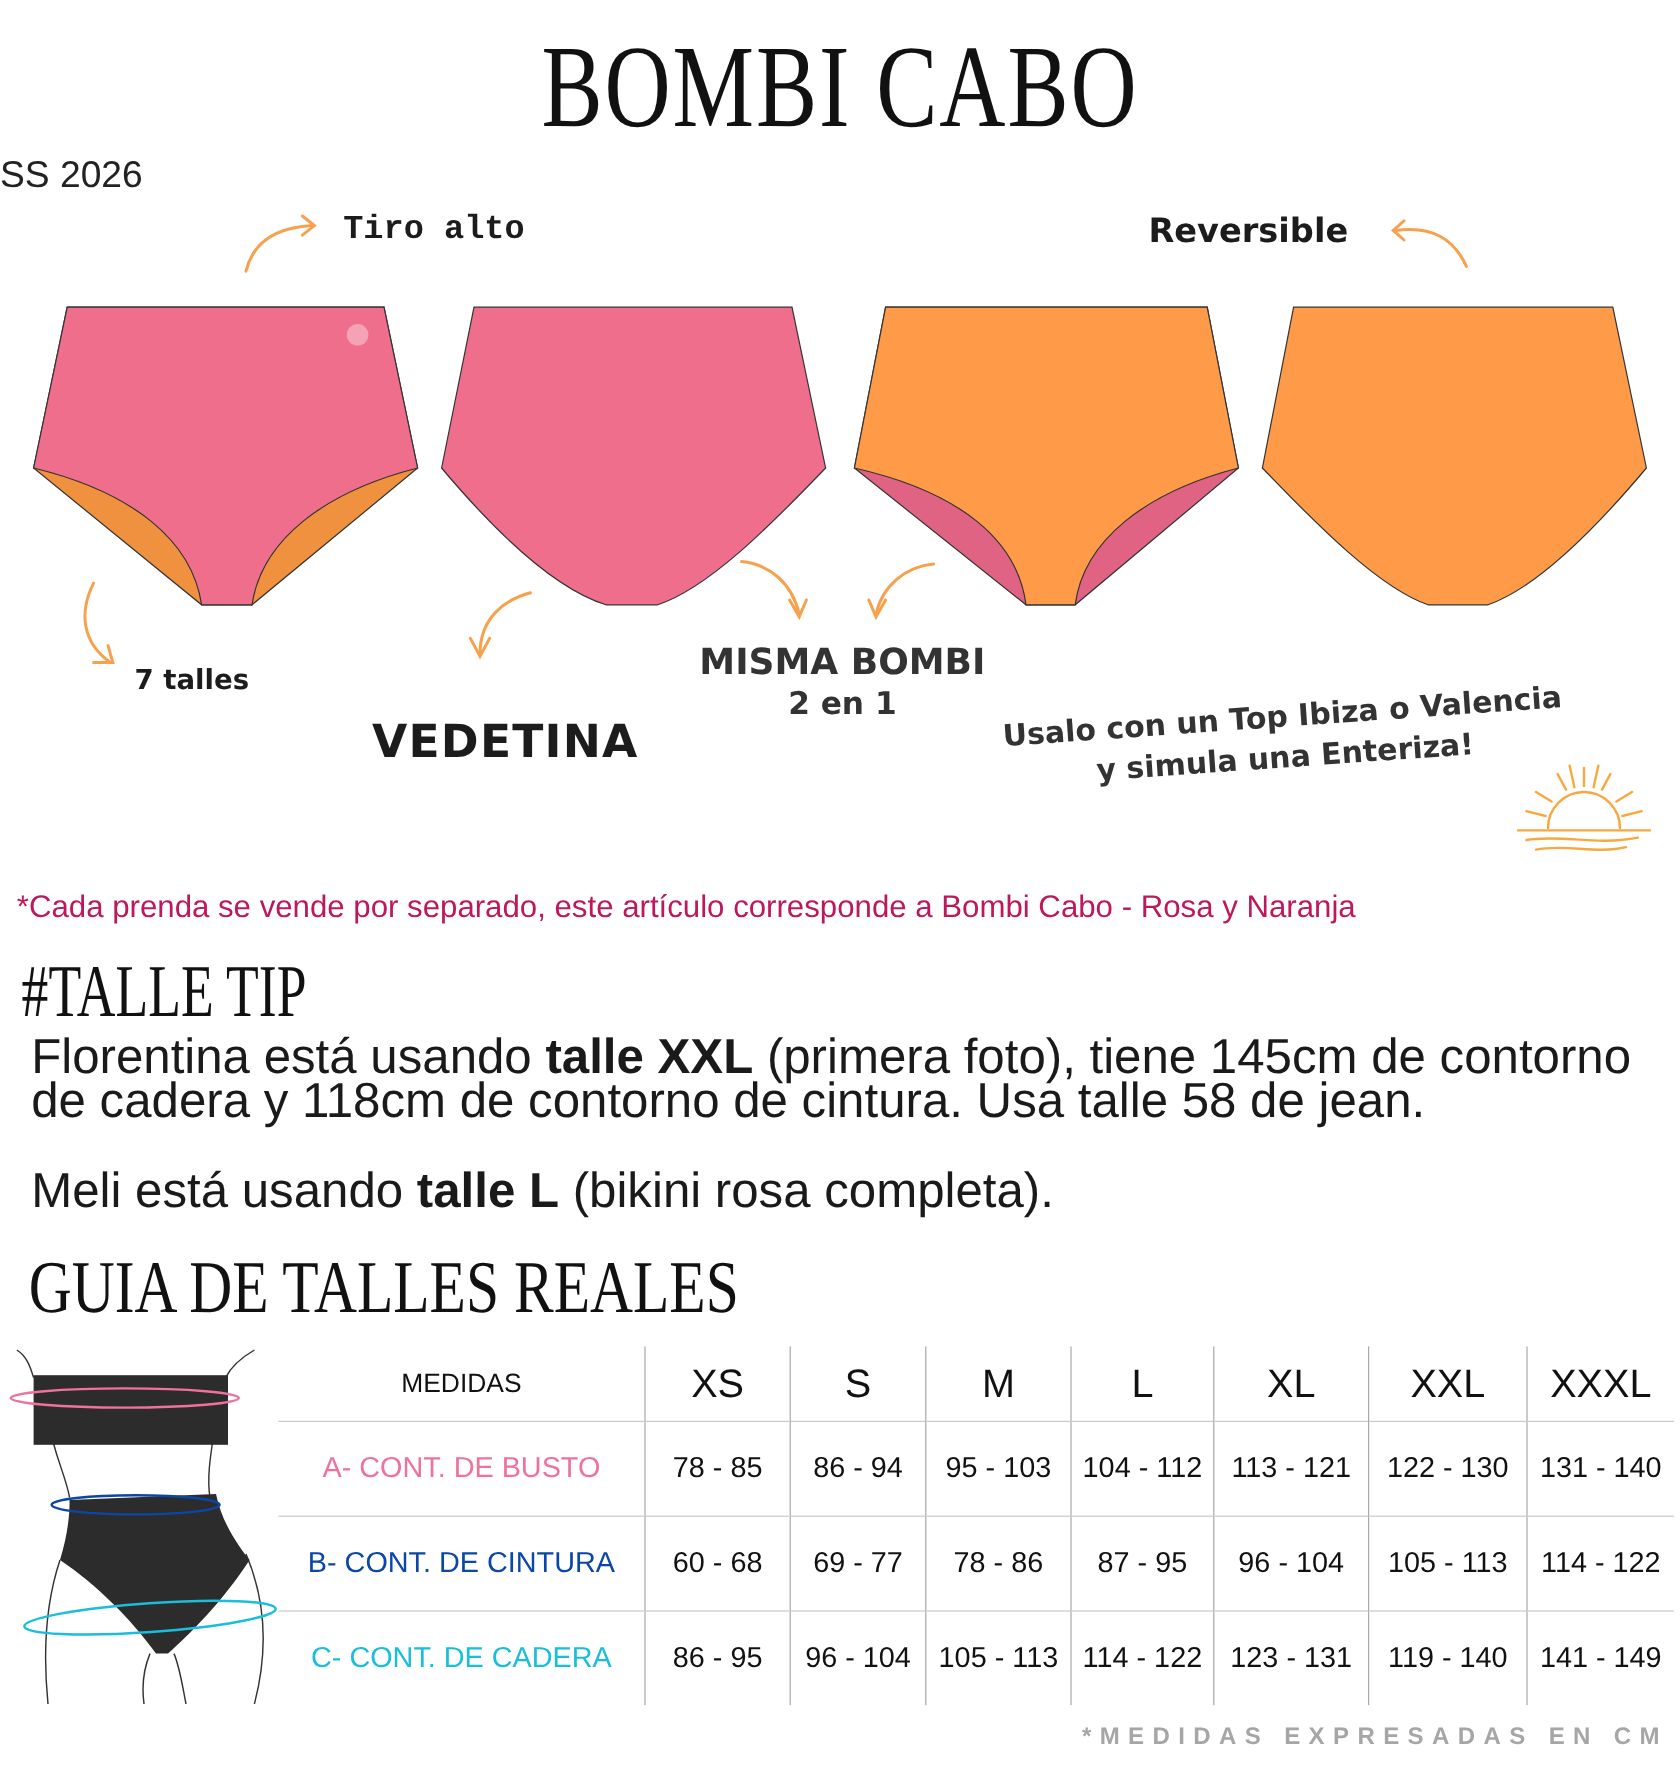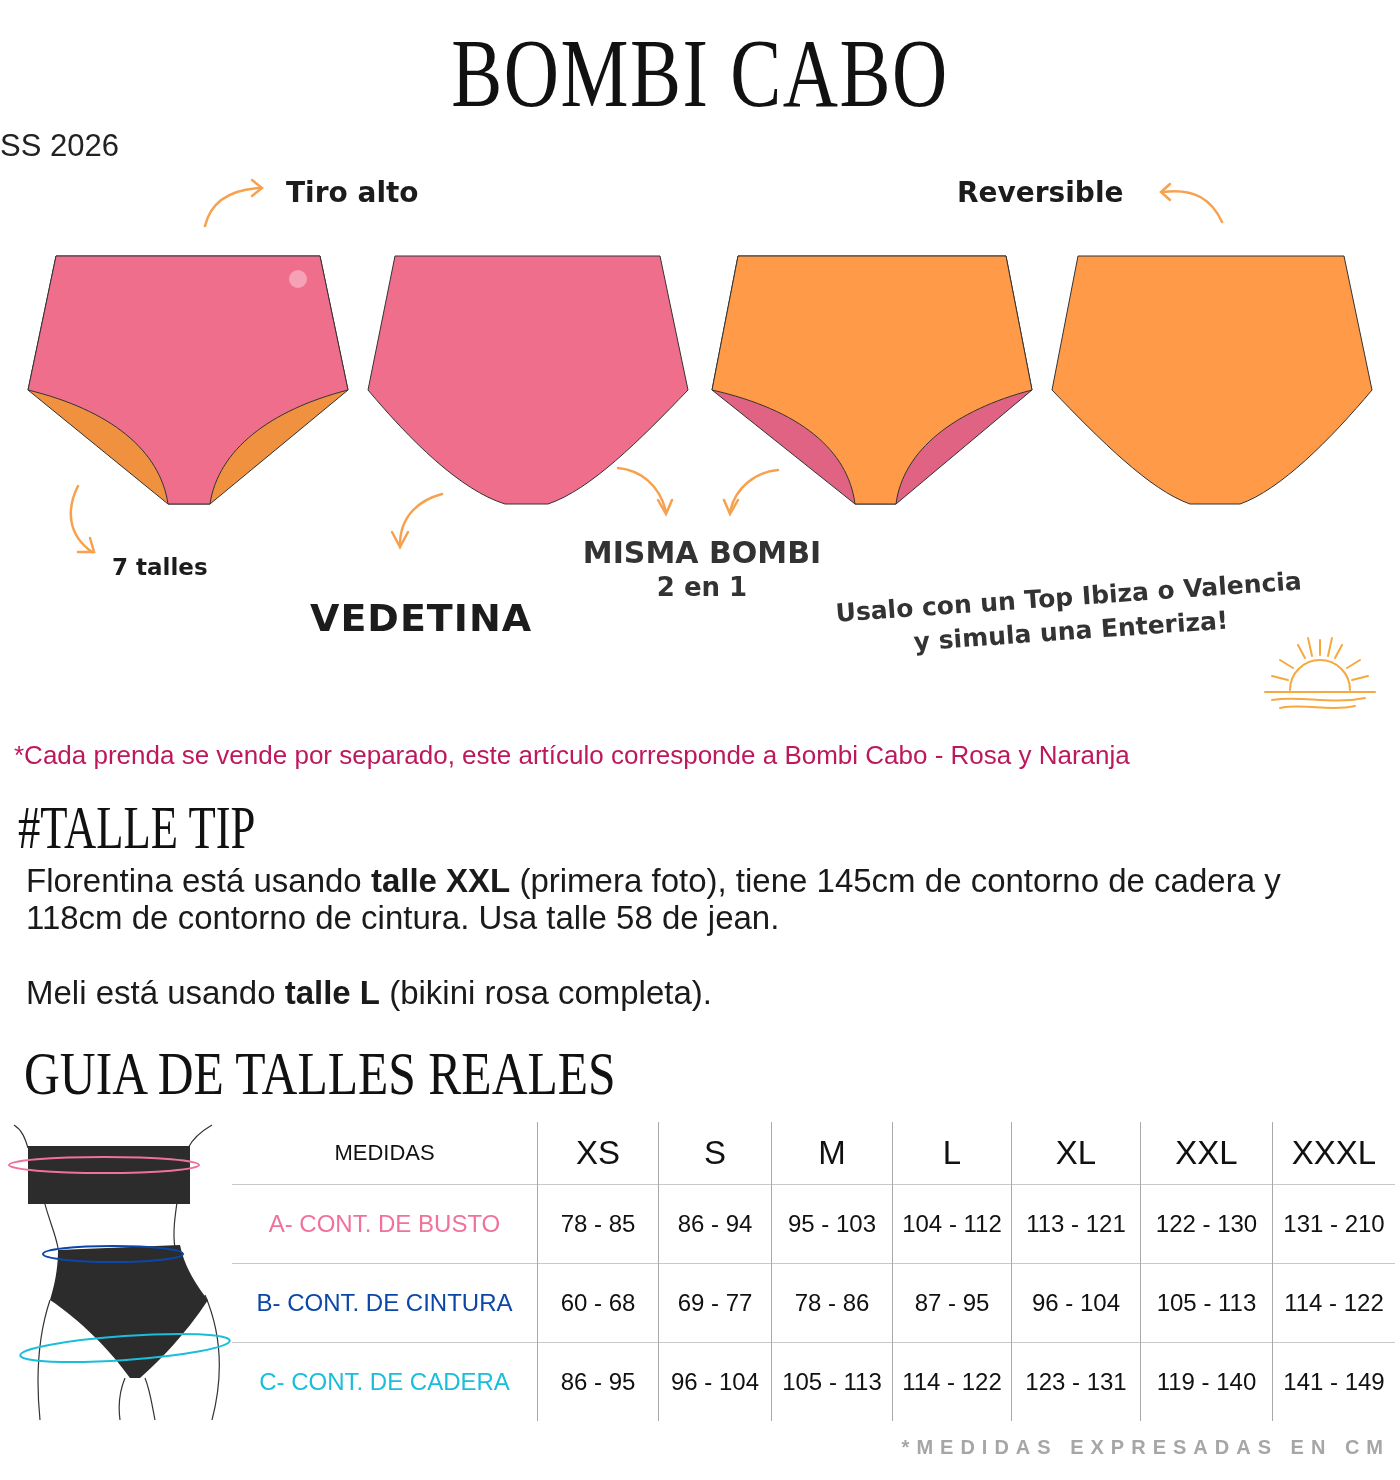--- a/index.html
+++ b/index.html
@@ -10,39 +10,39 @@
            font-family: "Liberation Serif", serif; font-size: 98px; letter-spacing: 2px;
            transform: scaleX(0.78); transform-origin: center; color: #111; line-height: 110px; }
   .season { left: 0; width: 1400px; top: 128px; text-align: left; font-size: 31px; color: #222; }
   .hand { font-family: "DejaVu Sans", sans-serif; font-weight: bold; color: #1c1c1c; }
   .callout { font-size: 28px; }
   .note-sep { left: 14px; top: 740px; font-size: 26px; color: #be185d; }
   .section-head { font-family: "Liberation Serif", serif; font-weight: normal; color: #111;
                   transform: scaleX(0.72); transform-origin: left; }
   .tip-head { left: 18px; top: 792px; font-size: 62px; }
   .guide-head { left: 24px; top: 1038px; font-size: 62px; transform: scaleX(0.8); }
-  .tip-body { left: 26px; top: 862px; width: 1360px; font-size: 33px; line-height: 37px; color: #1a1a1a; }
+  .tip-body { left: 26px; top: 862px; width: 1360px; font-size: 41px; line-height: 37px; color: #1a1a1a; }
   .tip-body p { margin: 0 0 38px 0; }
   .tip-body b { font-weight: bold; }
   table.sizes { position: absolute; left: 232px; top: 1122px; border-collapse: collapse; }
   table.sizes th, table.sizes td { text-align: center; font-weight: normal; padding: 0; }
   table.sizes th { height: 62px; font-size: 33px; color: #111; }
   table.sizes th.medidas { font-size: 22px; }
   table.sizes td { height: 78px; font-size: 24px; color: #111; border-top: 1.5px solid #c9c9c9; }
   table.sizes td.label { font-size: 24px; text-align: center; }
   table.sizes .vr { border-left: 1.5px solid #a9a9a9; }
   .footer-note { right: 10px; top: 1436px; font-size: 20px; font-weight: bold; letter-spacing: 7px; color: #a6a6a6; text-align: right; }
 </style>
 </head>
 <body>
 
 <div class="abs title">BOMBI CABO</div>
 <div class="abs season">SS 2026</div>
 
-<div class="abs hand callout" style="left:286px; top:176px;">Tiro alto</div>
+<div class="abs hand callout" style="left:286px; top:176px;font-family:Liberation Mono, monospace;">Tiro alto</div>
 <div class="abs hand callout" style="left:957px; top:176px;">Reversible</div>
 
 <svg class="abs" style="left:0; top:0;" width="1400" height="720">
   <g fill="none" stroke="#F7A14E" stroke-width="2.5" stroke-linecap="round">
 
     <path d="M205 226 C210 205, 225 190, 260 188"></path>
     <path d="M252 180 L262 188 L252 196"></path>
 
     <path d="M1222 222 C1212 200, 1195 188, 1163 192"></path>
     <path d="M1170 184 L1161 192 L1170 200"></path>
@@ -152,21 +152,21 @@
   </thead>
   <tbody>
     <tr>
       <td class="label" style="color:#F0729A;">A- CONT. DE BUSTO</td>
       <td class="vr">78 - 85</td>
       <td class="vr">86 - 94</td>
       <td class="vr">95 - 103</td>
       <td class="vr">104 - 112</td>
       <td class="vr">113 - 121</td>
       <td class="vr">122 - 130</td>
-      <td class="vr">131 - 210</td>
+      <td class="vr">131 - 140</td>
     </tr>
     <tr>
       <td class="label" style="color:#0B47A6;">B- CONT. DE CINTURA</td>
       <td class="vr">60 - 68</td>
       <td class="vr">69 - 77</td>
       <td class="vr">78 - 86</td>
       <td class="vr">87 - 95</td>
       <td class="vr">96 - 104</td>
       <td class="vr">105 - 113</td>
       <td class="vr">114 - 122</td>

